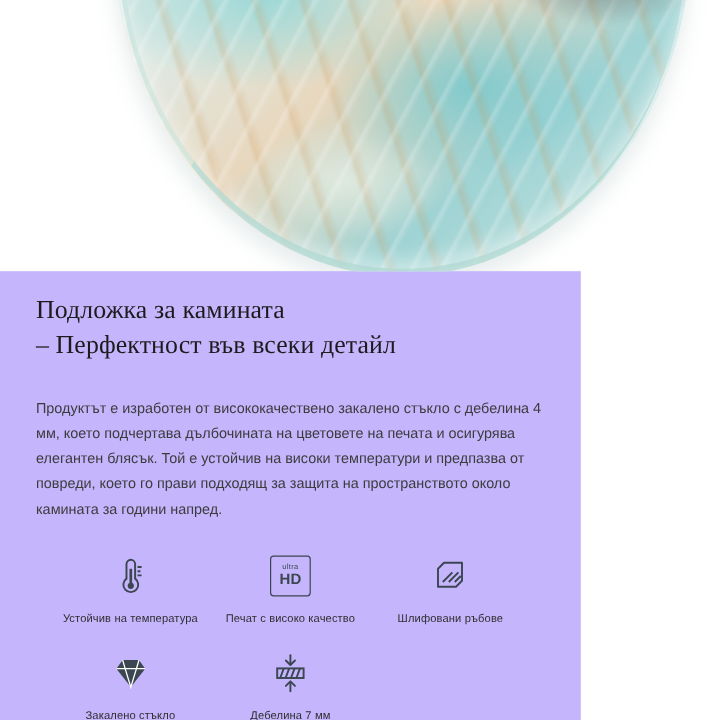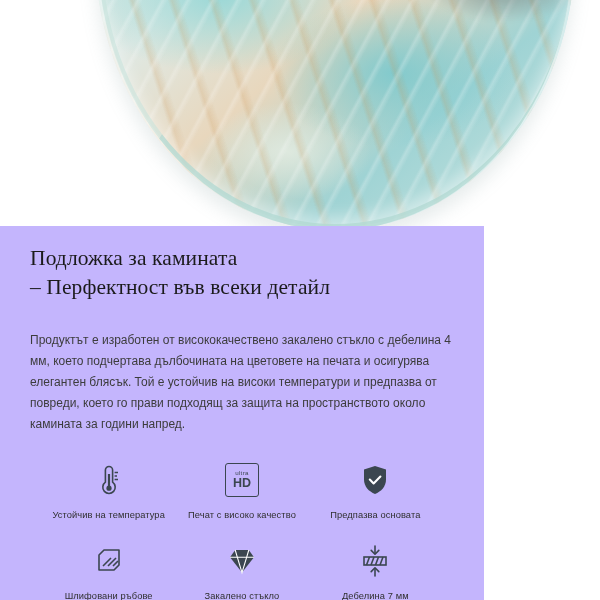--- a/index.html
+++ b/index.html
@@ -224,29 +224,20 @@
       <div class="feature">
         <div class="feature-icon">
           <div class="ultra-hd">
             <span class="u">ultra</span>
             <span class="hd">HD</span>
           </div>
         </div>
         <div class="feature-label">Печат с високо качество</div>
       </div>
 
-      <div class="feature">
-        <div class="feature-icon">
-          <svg width="34" height="38" viewBox="0 0 34 38">
-            <path d="M17 5l11 3.4v10.2c0 7-4.7 12-11 14.4-6.3-2.4-11-7.4-11-14.4V8.4L17 5z" fill="#3b4650"></path>
-            <path d="M11.8 18.6l3.8 3.8 6.8-6.9" fill="none" stroke="#ffffff" stroke-width="2.1" stroke-linecap="round" stroke-linejoin="round"></path>
-          </svg>
-        </div>
-        <div class="feature-label">Предпазва основата</div>
-      </div>
 
       <div class="feature">
         <div class="feature-icon">
           <svg width="36" height="34" viewBox="0 0 36 34" stroke="#3b4650" stroke-width="1.6" fill="none">
             <path d="M8 26V11l5-5h15v15l-5 5H8z" stroke-linejoin="round"></path>
             <path d="M12 22l8-8M17 22l8-8M22 22l5-5"></path>
           </svg>
         </div>
         <div class="feature-label">Шлифовани ръбове</div>
       </div>

